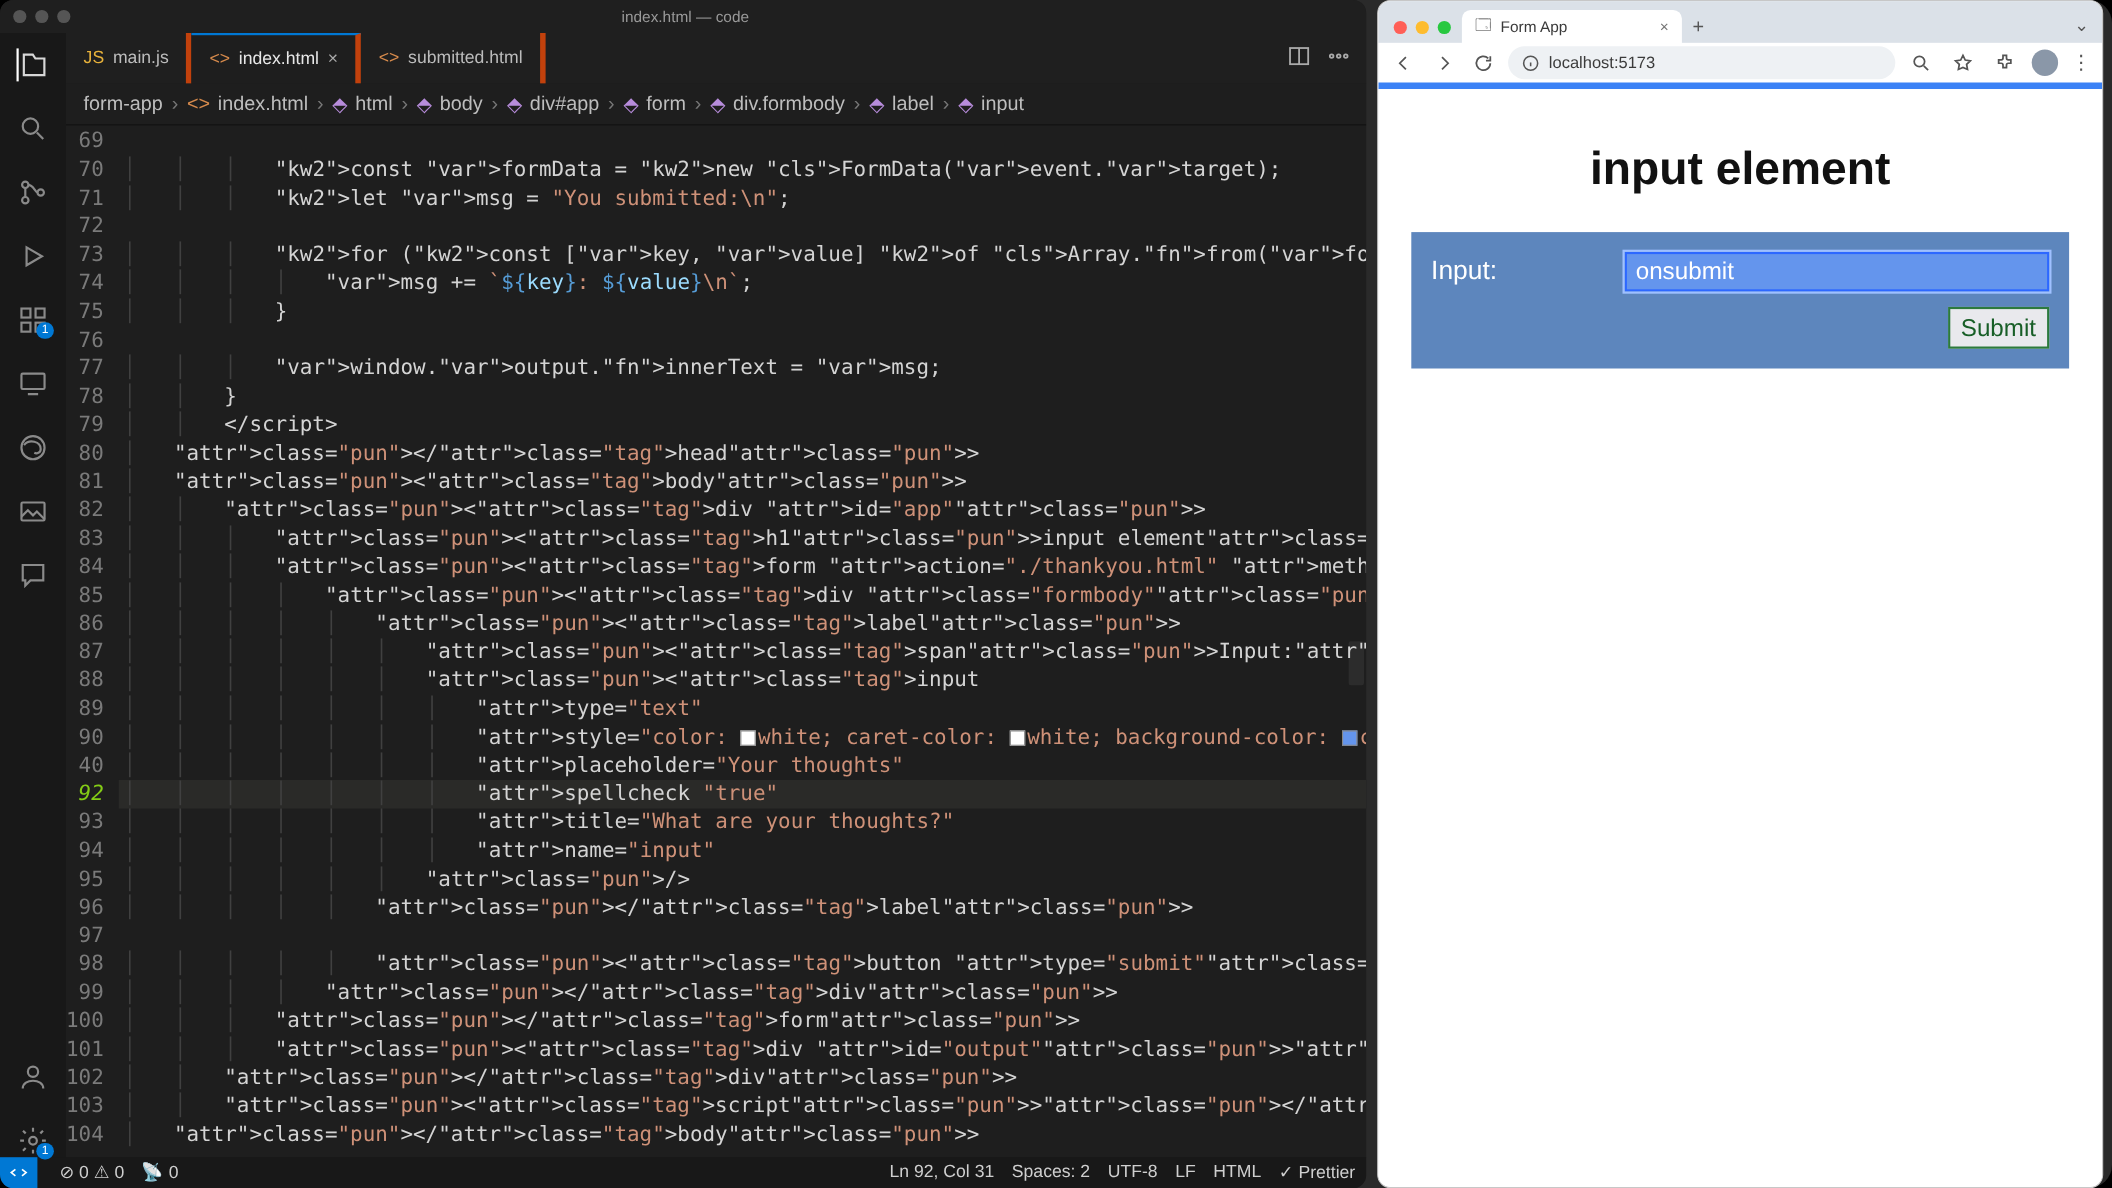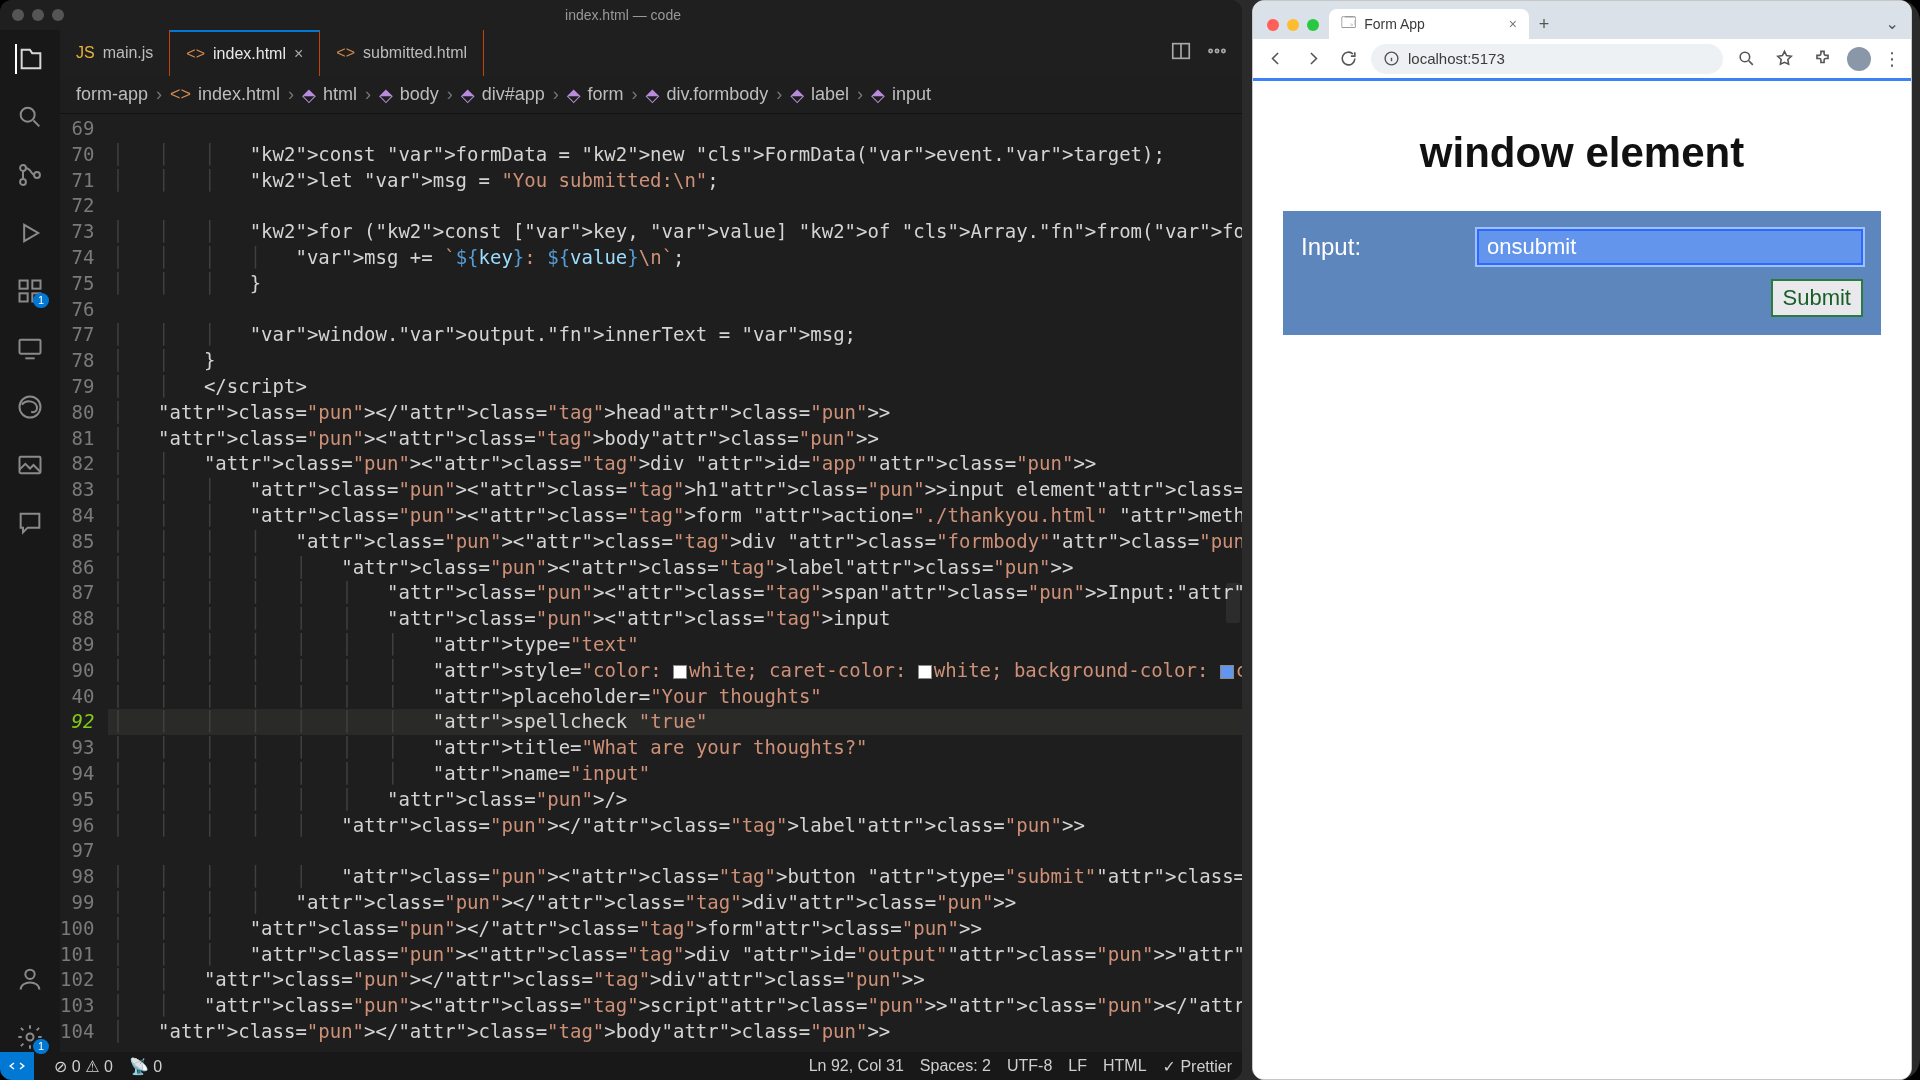--- a/index.html
+++ b/index.html
@@ -30,21 +30,21 @@
   .activitybar .ab-icon svg { width:28px; height:28px; stroke:#8a8a8a; fill:none; stroke-width:1.7;}
   .activitybar .ab-icon.active svg { stroke:#d7d7d7; }
   .activitybar .ab-icon.active { border-left:2px solid #fff; padding-left:0; }
   .activitybar .spacer { flex:1; }
   .ab-badge { position:relative; }
   .ab-badge::after { content: attr(data-badge); position:absolute; bottom:-2px; right:-4px; background:#0078d4; color:#fff; font-size:11px; border-radius:8px; padding:0 5px; line-height:15px;}
 
   .editor-area { flex:1; display:flex; flex-direction:column; min-width:0; }
 
   .tabs { display:flex; height:46px; background:#1f1f1f; align-items:stretch; }
-  .tab { display:flex; align-items:center; gap:8px; padding:0 16px; font-size:16px; color:#bcbcbc; border-right:1px solid #c2410c; }
+  .tab { display:flex; align-items:center; gap:8px; padding:0 16px; font-size:16px; color:#bcbcbc; border-right:5px solid #c2410c; }
   .tab.active { background:#1e1e1e; border-top:2px solid #0078d4; color:#e8e8e8;}
   .tab .dot { color:#e8b23b; }
   .tab .close { color:#aaa; font-size:16px; }
   .tabs .tabs-right { margin-left:auto; display:flex; align-items:center; gap:14px; padding-right:14px; color:#aaa;}
   .icon-btn svg { width:22px; height:22px; stroke:#aaa; fill:none; stroke-width:1.8;}
 
   .breadcrumbs {
     display:flex; align-items:center; gap:8px; height:38px; padding:0 16px;
     background:#1e1e1e; color:#bdbdbd; font-size:18px; border-bottom:1px solid #111;
   }
@@ -96,21 +96,21 @@
   .ctab {
     background:#fff; height:30px; border-radius:8px 8px 0 0; display:flex; align-items:center;
     gap:8px; padding:0 12px; font-size:14px; color:#3a3a3a; min-width:200px;
   }
   .ctab .x{color:#777;}
   .newtab { width:30px; text-align:center; color:#555; font-size:18px; padding-bottom:4px;}
   .tabstrip .flex { flex:1; }
   .tabstrip .drop { color:#555; padding:0 12px 6px 0; }
 
   .toolbar {
-    height:42px; background:#fff; border-bottom:3px solid #3b82f6; display:flex;
+    height:42px; background:#fff; border-bottom:6px solid #3b82f6; display:flex;
     align-items:center; gap:10px; padding:0 10px;
   }
   .toolbar .tbtn { width:26px; height:26px; display:flex; align-items:center; justify-content:center; color:#555;}
   .toolbar .tbtn svg{width:19px;height:19px;stroke:#555;fill:none;stroke-width:2;}
   .omni {
     flex:1; height:30px; background:#eef1f4; border-radius:15px; display:flex; align-items:center;
     gap:8px; padding:0 12px; font-size:15px; color:#3b3b3b;
   }
   .omni .secure{width:17px;height:17px;}
   .toolbar .right { display:flex; align-items:center; gap:12px; }
@@ -418,21 +418,21 @@
             <svg viewBox="0 0 24 24">
               <path d="M10 3h4v3a2 2 0 0 0 2 2h3v4h-3a2 2 0 0 0-2 2v3h-4v-3a2 2 0 0 0-2-2H5v-4h3a2 2 0 0 0 2-2z"></path>
             </svg>
           </div>
         <div class="avatar"></div>
         <div class="kebab">⋮</div>
       </div>
     </div>
 
     <div class="page">
-      <h1>window element</h1>
+      <h1>input element</h1>
       <div class="formbox">
         <div class="formrow">
           <span class="lbl">Input:</span>
           <input class="tin" placeholder="Your thoughts" value="onsubmit " style="">
         </div>
         <div class="submitrow">
           <button class="sbtn">Submit</button>
         </div>
       </div>
     </div>

